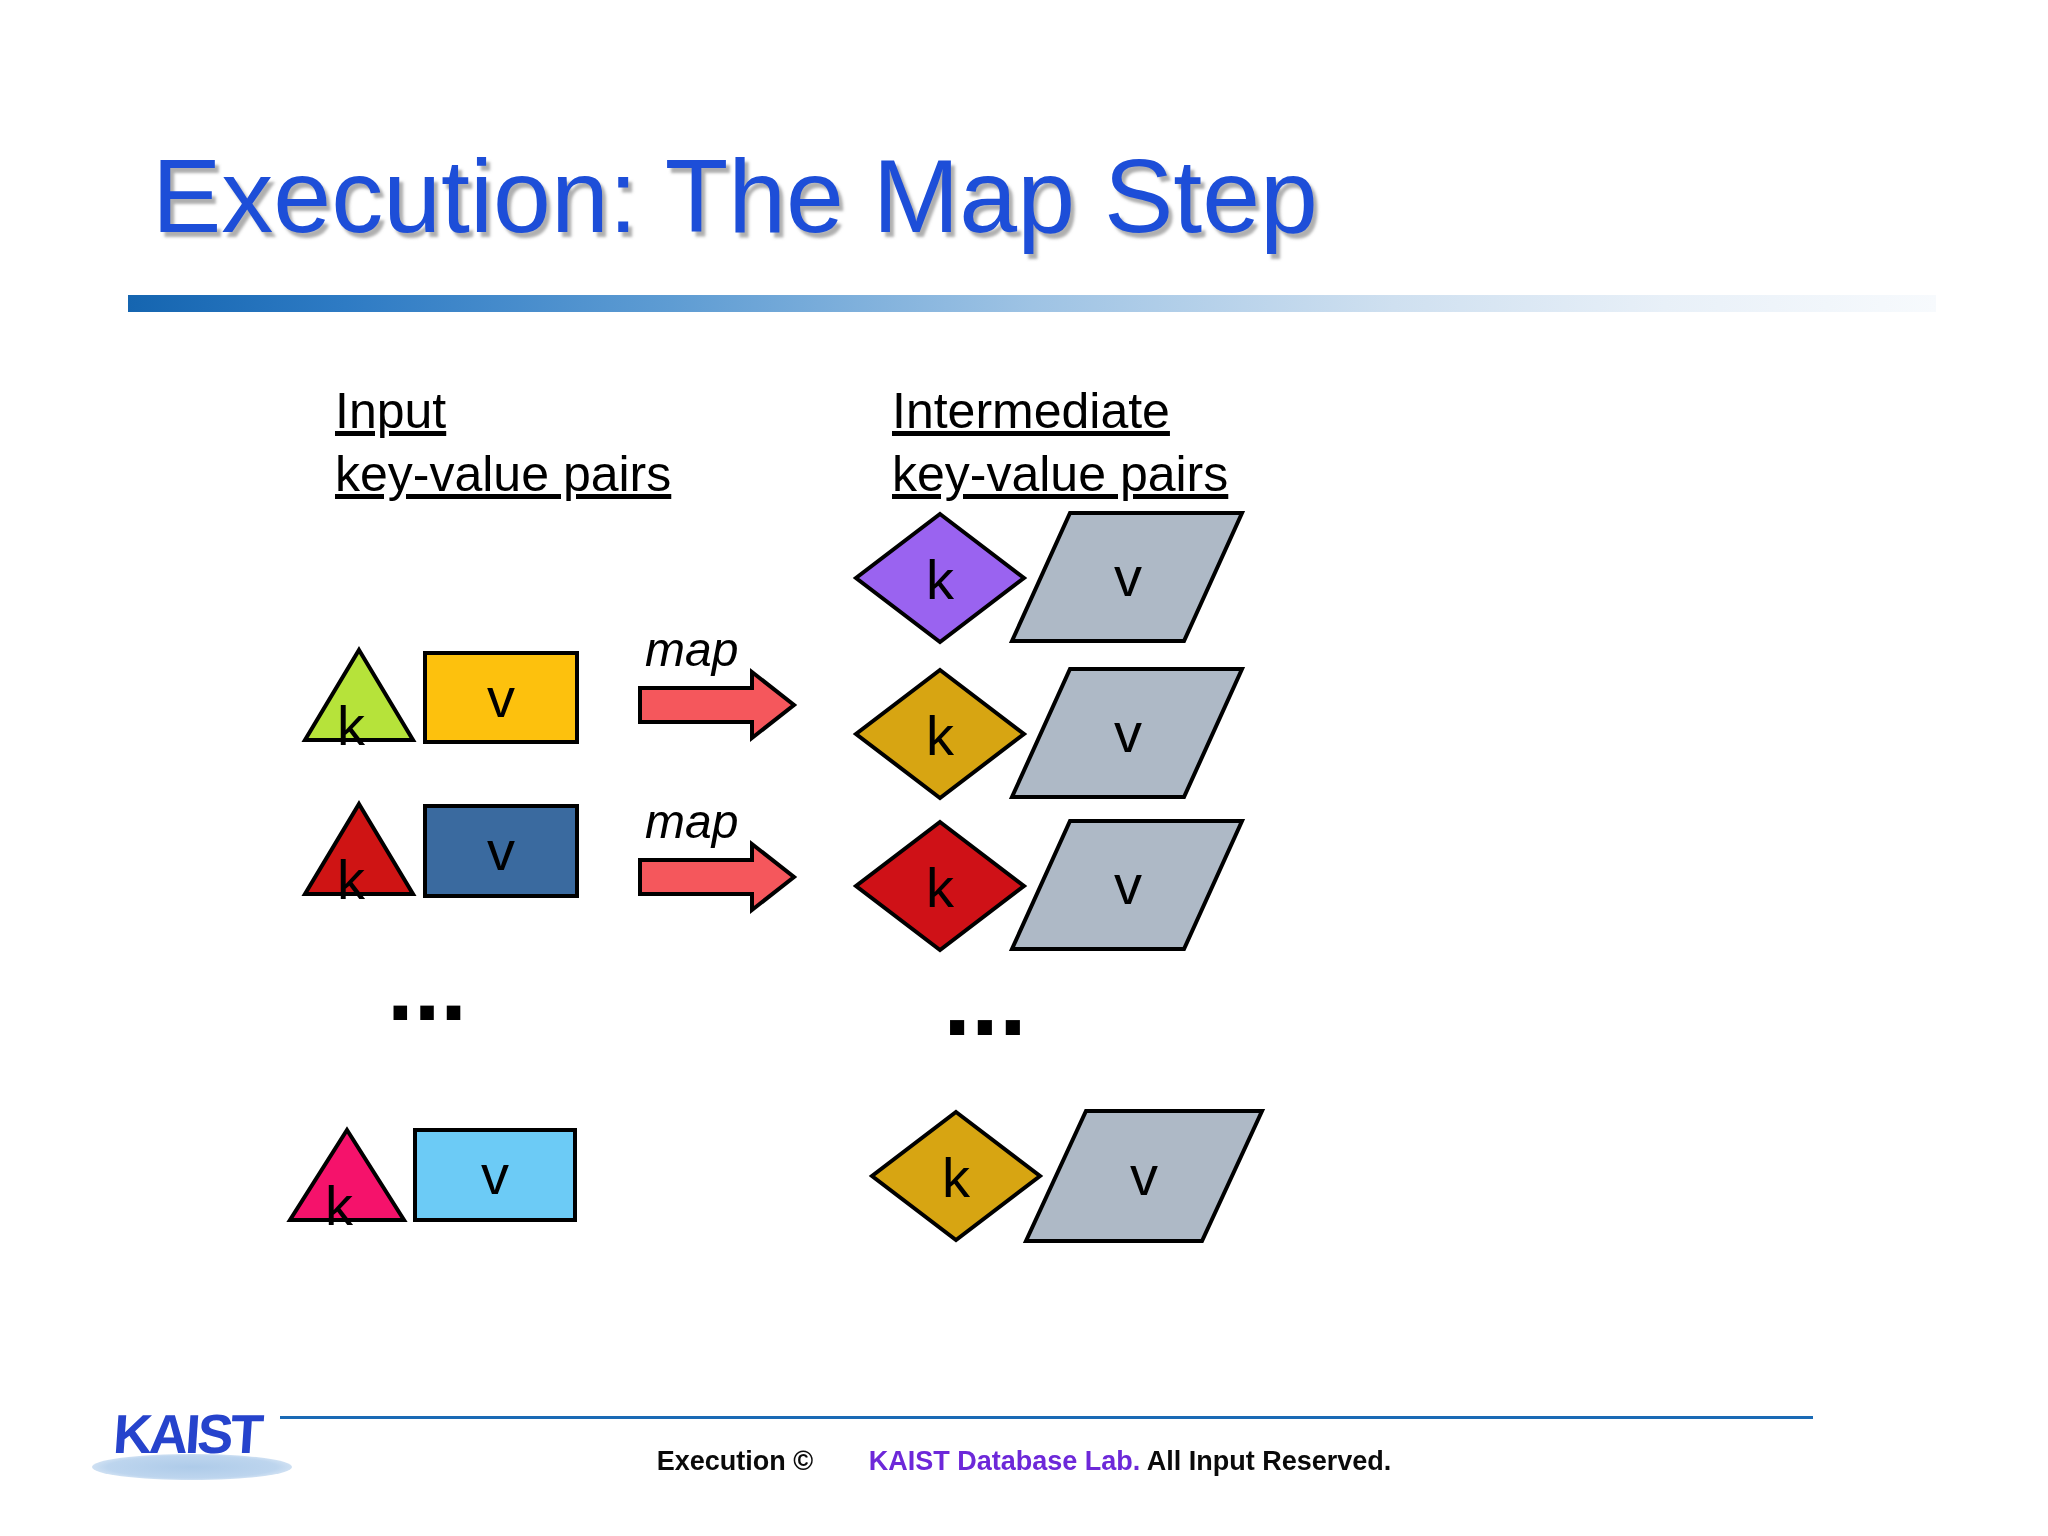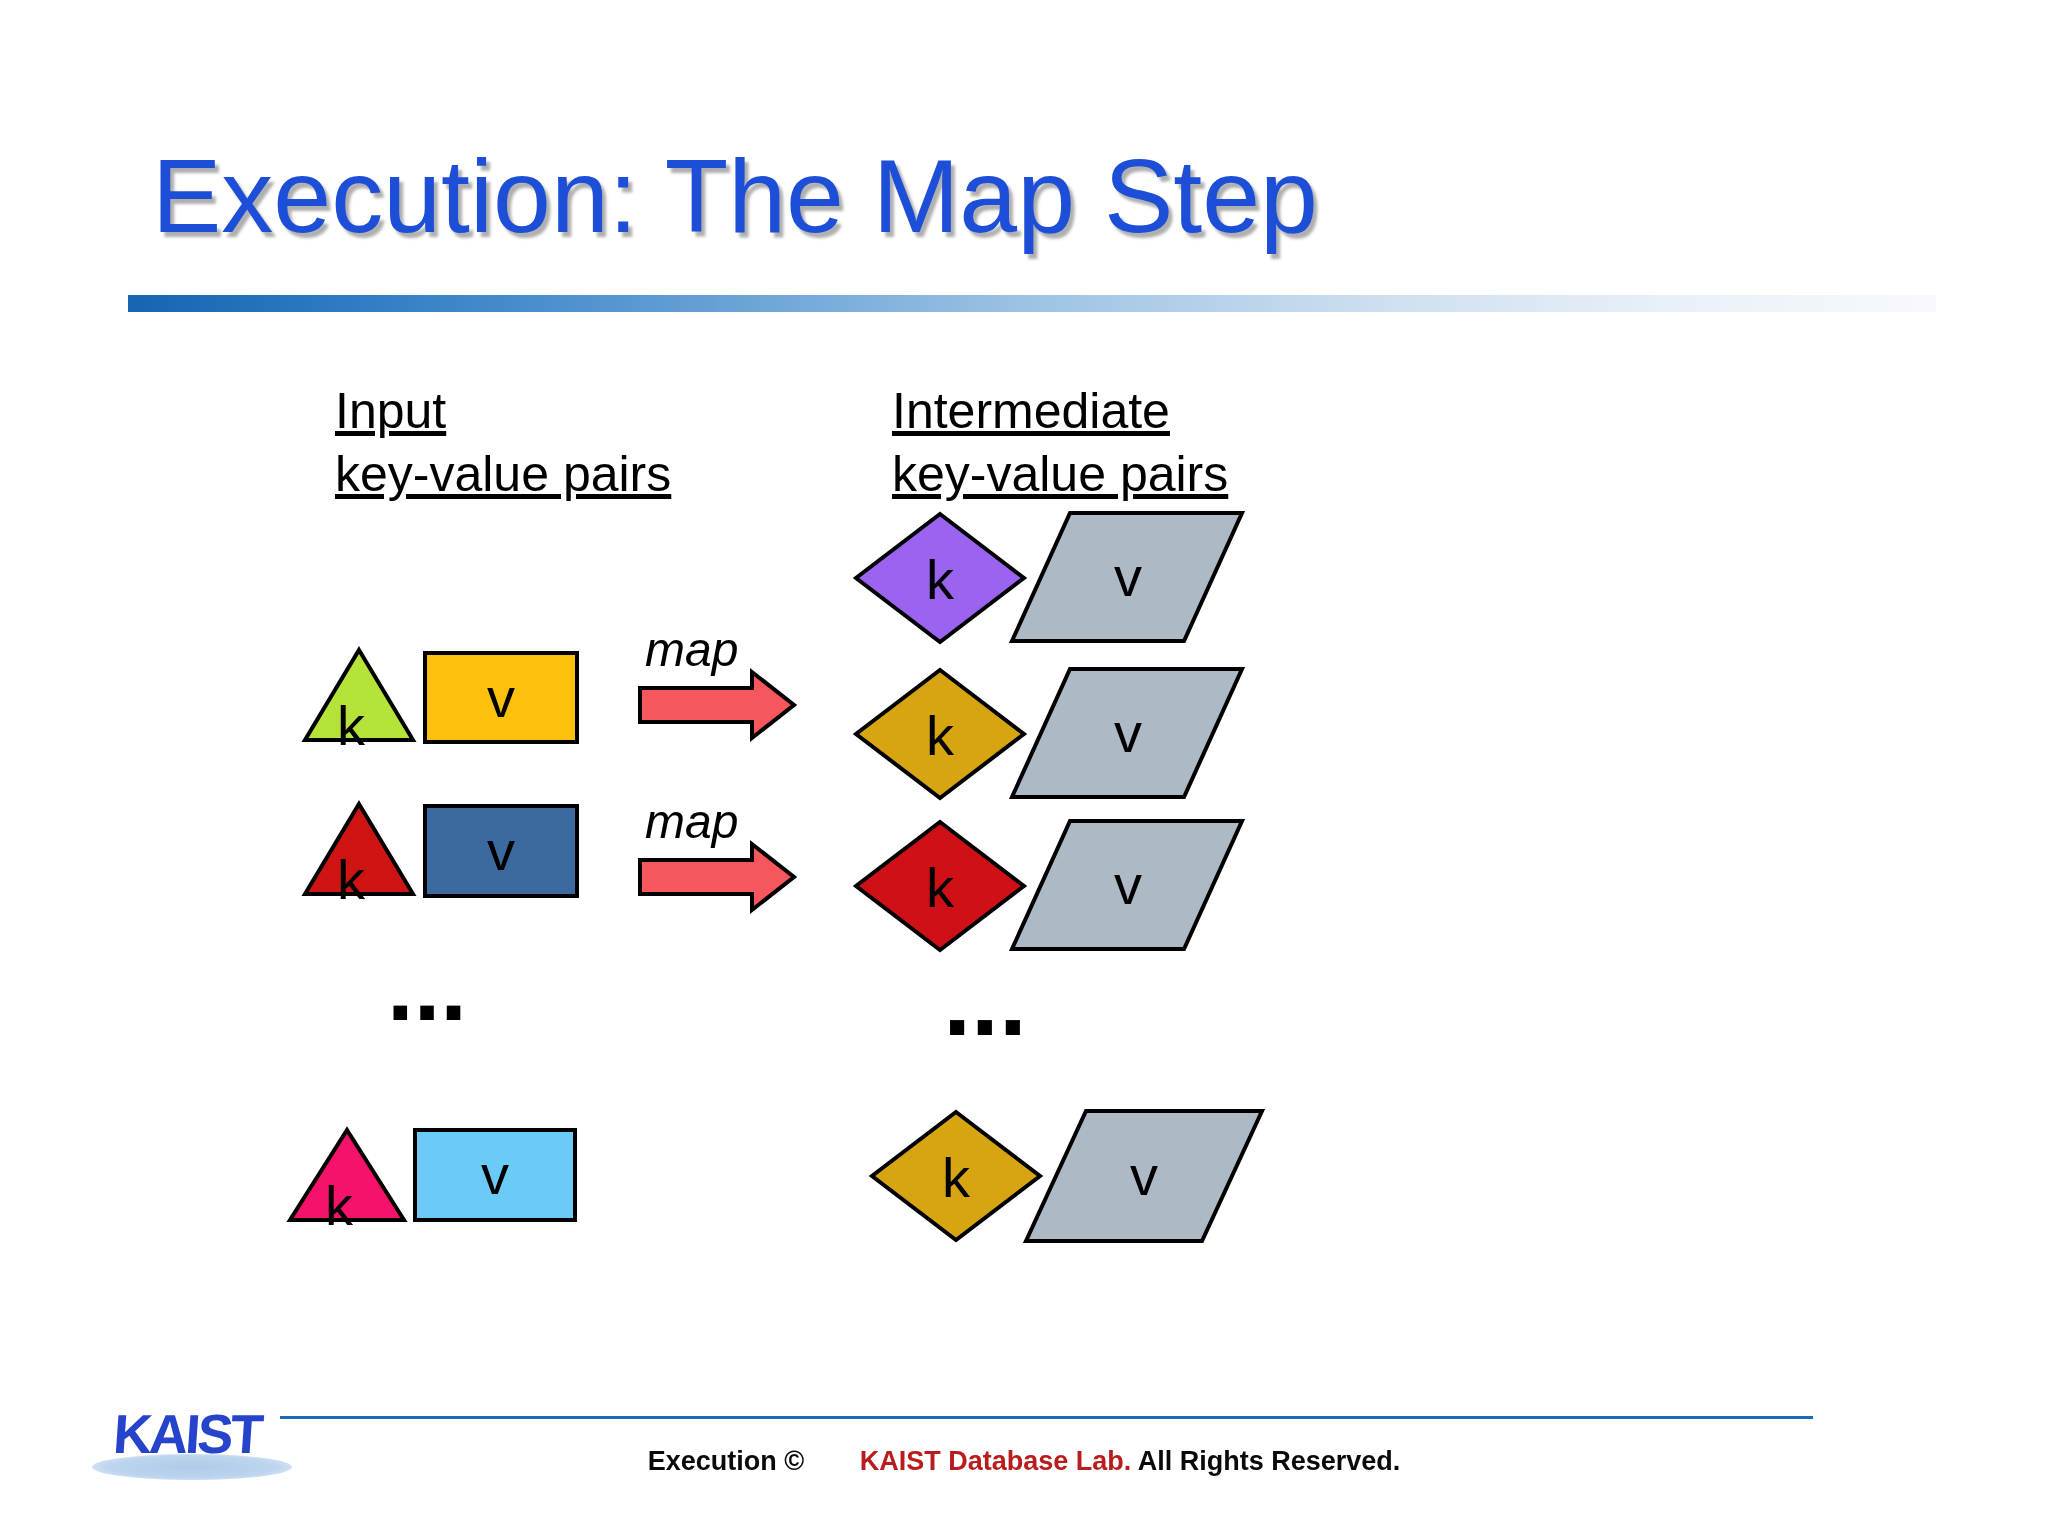--- a/index.html
+++ b/index.html
@@ -60,21 +60,21 @@
     background:radial-gradient(ellipse at center,#aecbe9 0%,#bdd5ee 60%,rgba(255,255,255,0) 100%);
     border-radius:50%;
     z-index:1;
   }
   .copyright{
     left:0;top:1446px;width:2048px;
     text-align:center;
     font-size:27px;font-weight:bold;
     color:#0a0a0a;
   }
-  .copyright .link{color:#b91c1c;margin-left:48px;}
+  .copyright .link{color:#6d28d9;margin-left:48px;}
 </style>
 </head>
 <body>
 
 <div class="stage">
 
   <div class="abs slide-title">Execution: The Map Step</div>
   <div class="abs divider"></div>
 
   <div class="abs col-heading heading-input">Input
@@ -188,16 +188,16 @@
     <polygon points="64,3 240,3 180,133 4,133" fill="#aeb9c6"></polygon>
   </svg>
   <div class="abs glyph" style="left:1052px;top:1108px;width:184px;height:136px;">
     <span>v</span>
   </div>
 
   <div class="abs kaist-shadow"></div>
   <div class="abs kaist-logo">KAIST</div>
   <div class="abs footer-line"></div>
   <div class="abs copyright">
-    <span>Execution © </span><span class="link">KAIST Database Lab.</span><span> All Rights Reserved.</span>
+    <span>Execution © </span><span class="link">KAIST Database Lab.</span><span> All Input Reserved.</span>
   </div>
 
 </div>
 
 </body></html>

